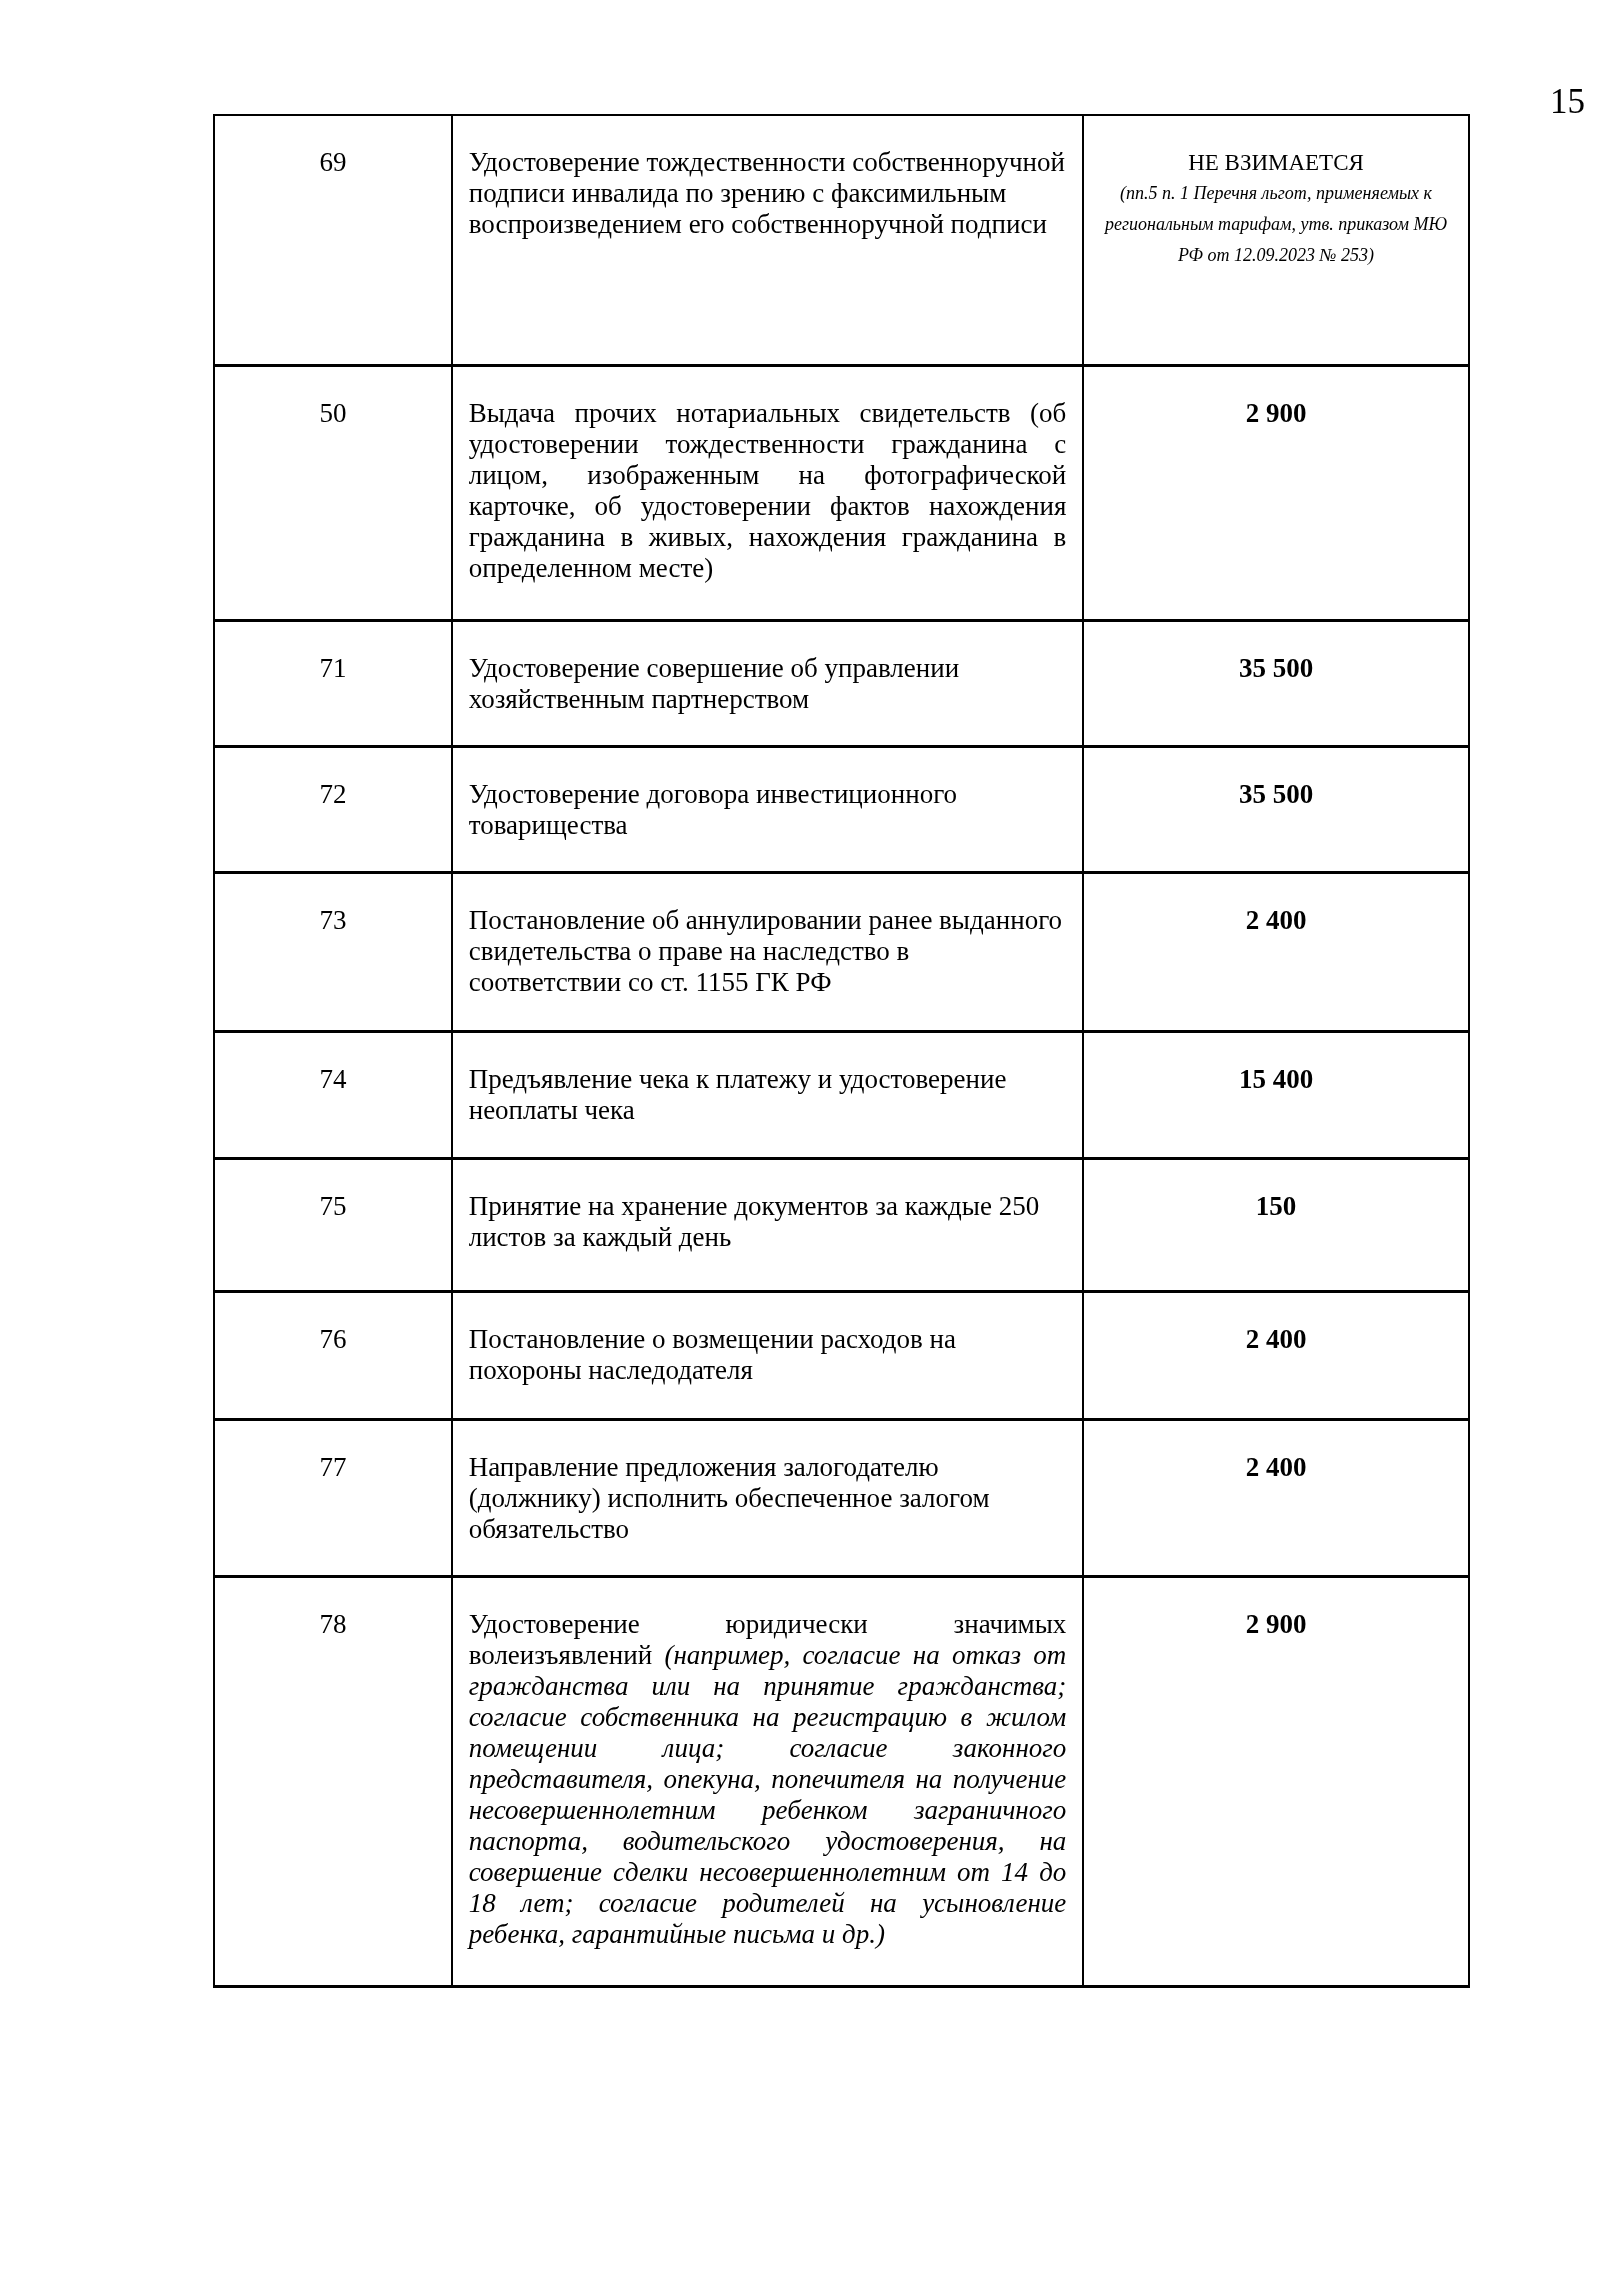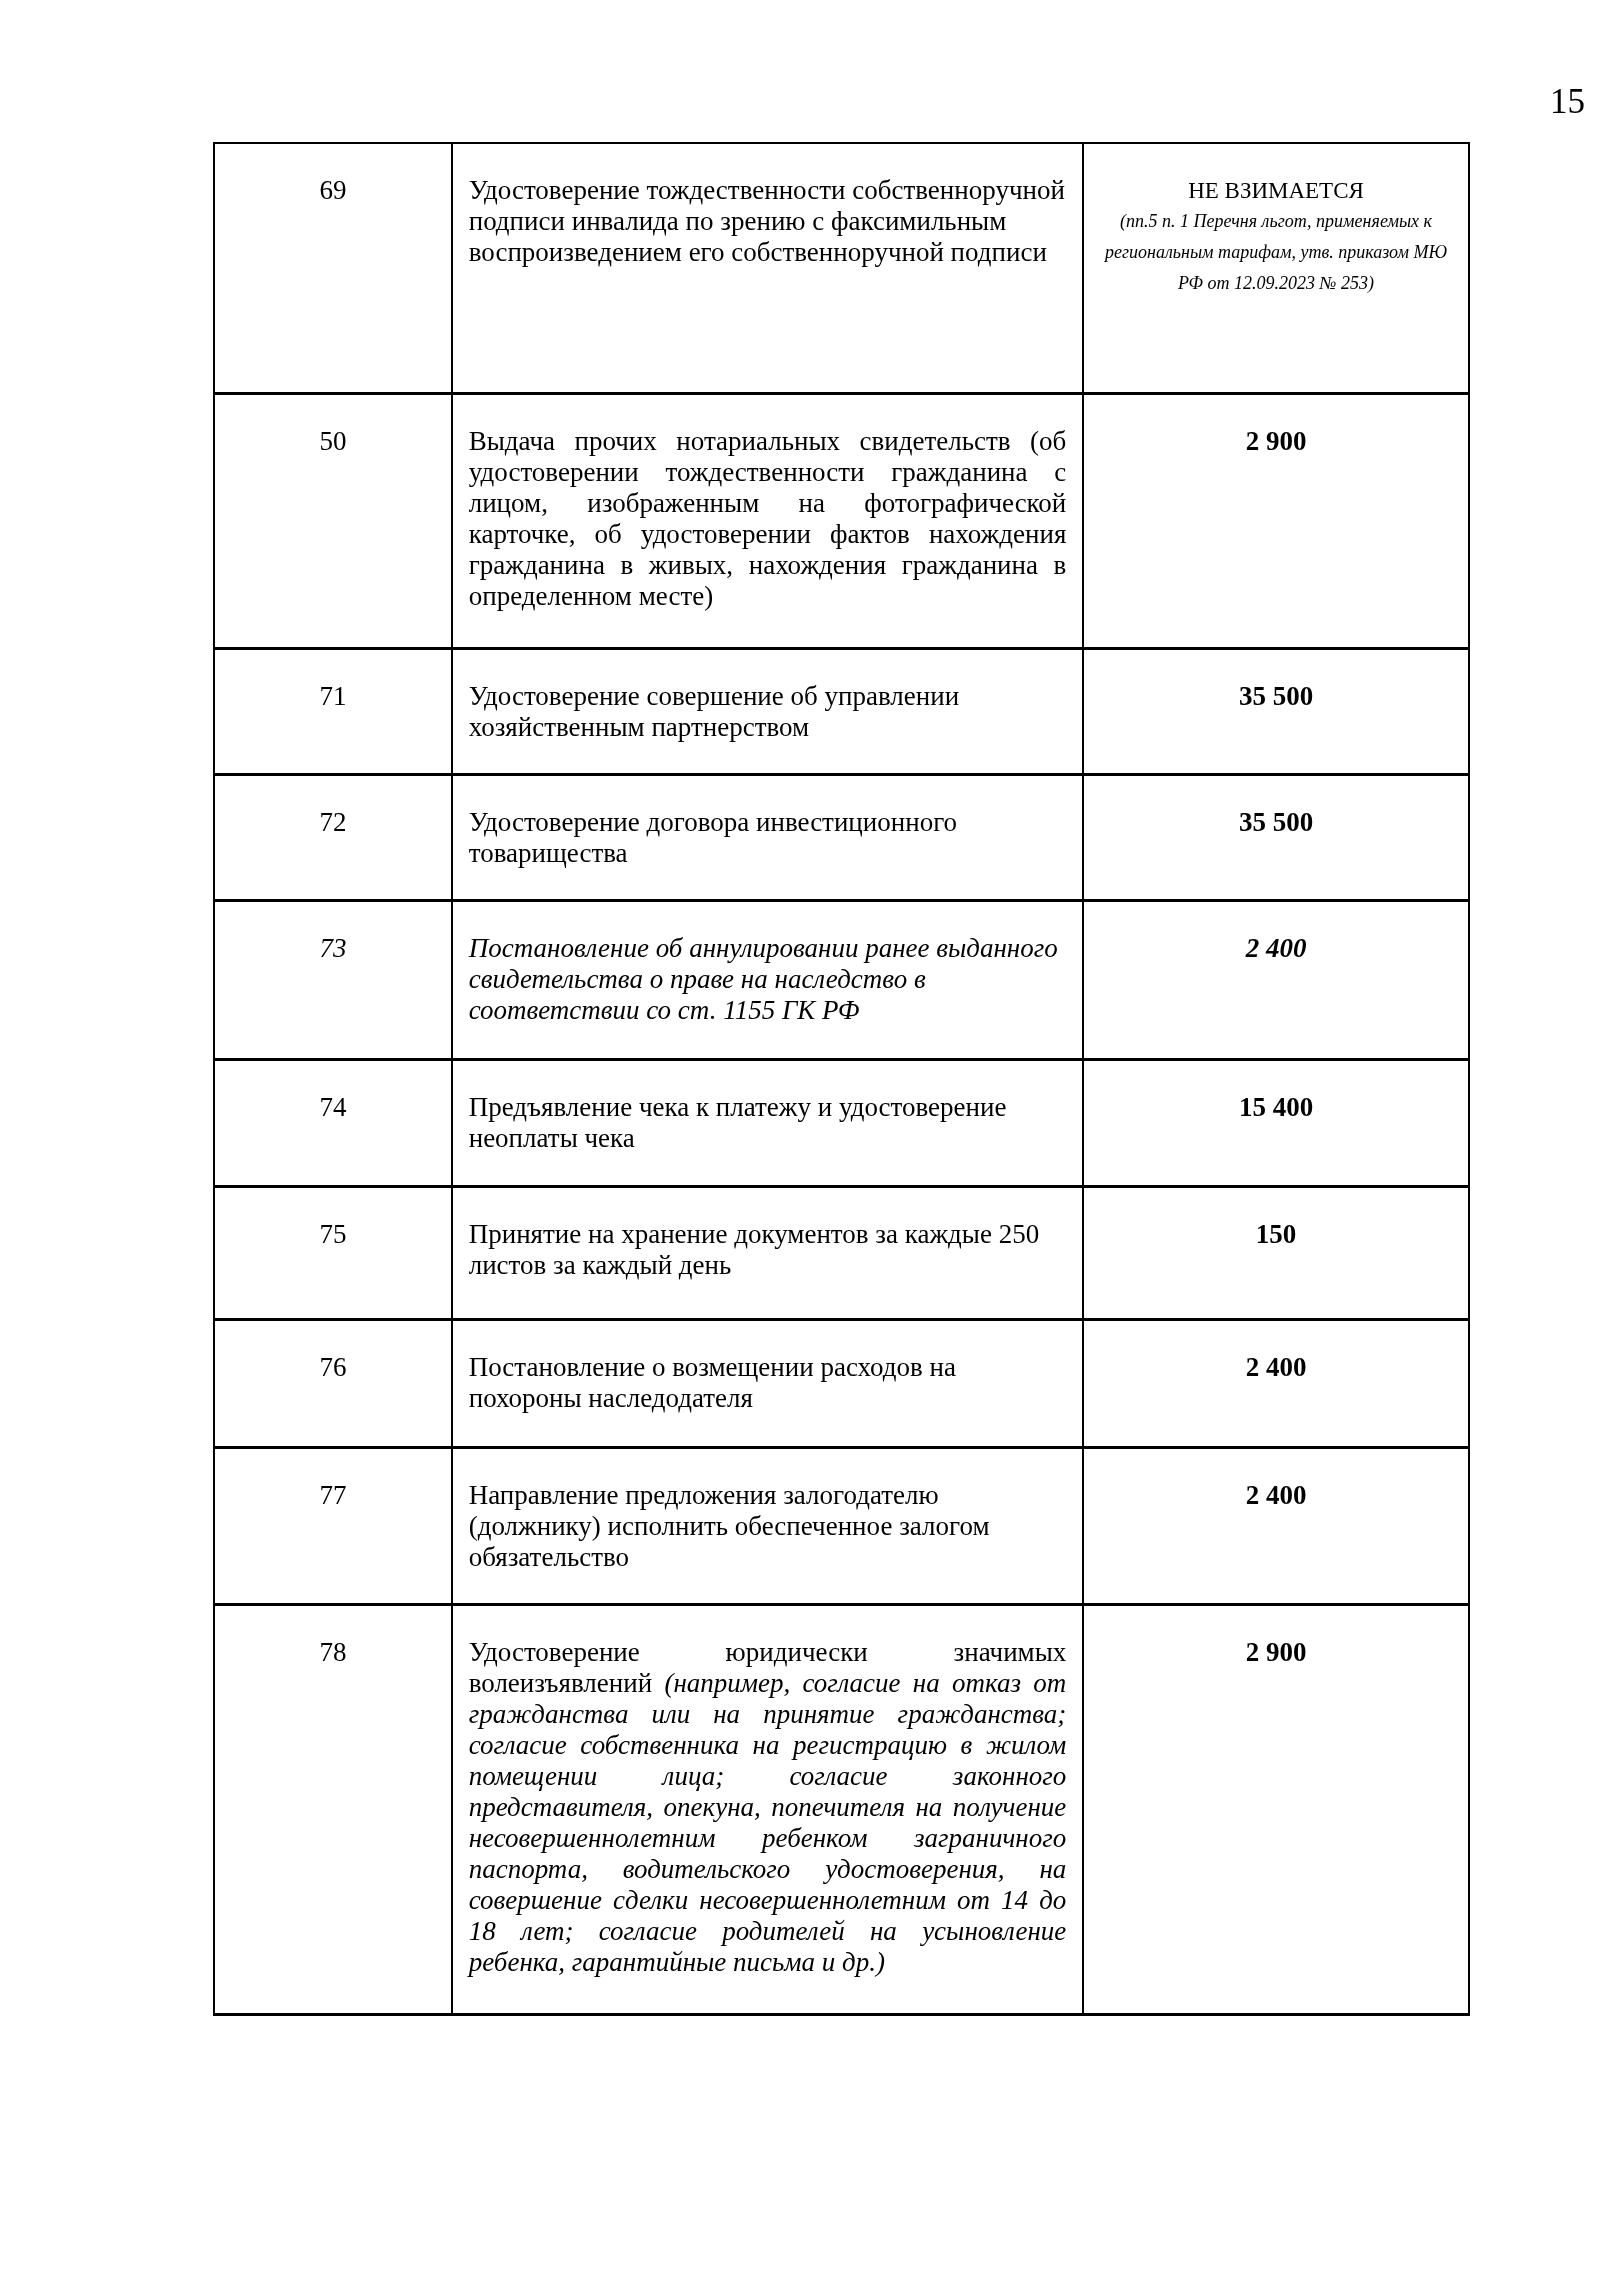--- a/index.html
+++ b/index.html
@@ -15,21 +15,21 @@
   .pagenum {
     position: absolute;
     top: 86px;
     right: 38px;
     font-size: 35px;
     line-height: 31px;
   }
   table.tariff {
     position: absolute;
     left: 213px;
-    top: 142px;
+    top: 114px;
     width: 1255px;
     border-collapse: collapse;
     table-layout: fixed;
   }
   table.tariff td {
     border: 2.6px solid #000000;
     border-top-width: 3.9px;
     border-bottom-width: 3.9px;
     vertical-align: top;
     font-size: 27px;
@@ -42,21 +42,21 @@
   .c-desc  { text-align: left; }
   .c-desc.just { text-align: justify; }
   .c-price { text-align: center; font-weight: bold; font-size: 27.5px; }
   .price-label { font-weight: normal; font-size: 23px; line-height: 31px; }
   .price-note  { font-weight: normal; font-style: italic; font-size: 18px; line-height: 31px; text-align: center; }
   .it { font-style: italic; }
   tr.r69 { height: 250px; }
   tr.r70 { height: 255px; }
   tr.r71 { height: 126px; }
   tr.r72 { height: 126px; padding-left: 8px; }
-  tr.r73 { height: 159px; font-style: italic; }
+  tr.r73 { height: 159px; }
   tr.r74 { height: 127px; }
   tr.r75 { height: 133px; }
   tr.r76 { height: 128px; }
   tr.r77 { height: 157px; }
   tr.r78 { height: 410px; }
 </style>
 </head>
 <body>
 
 <div class="page">

